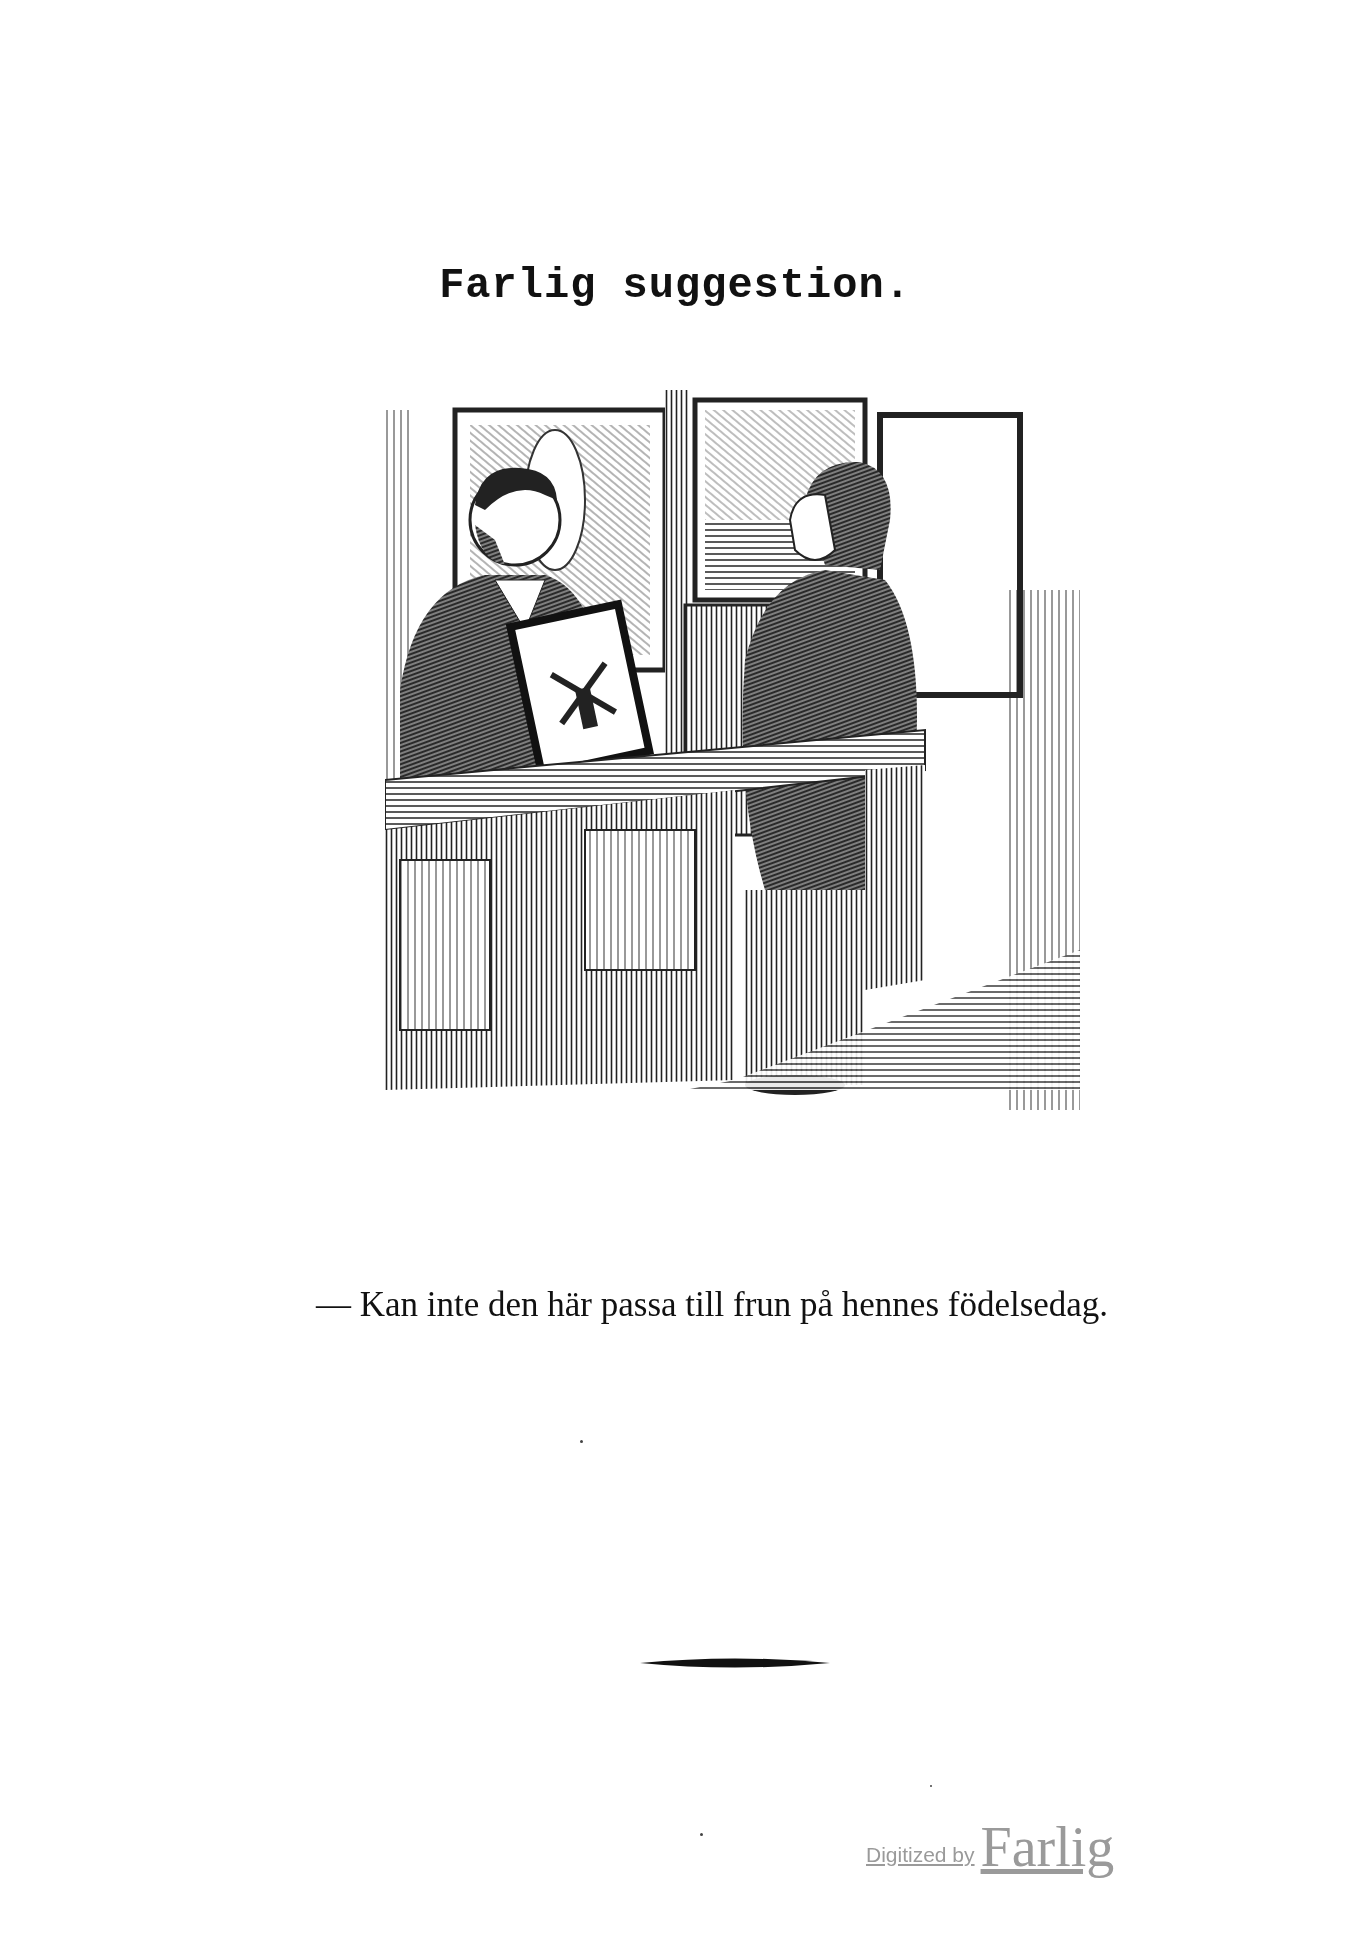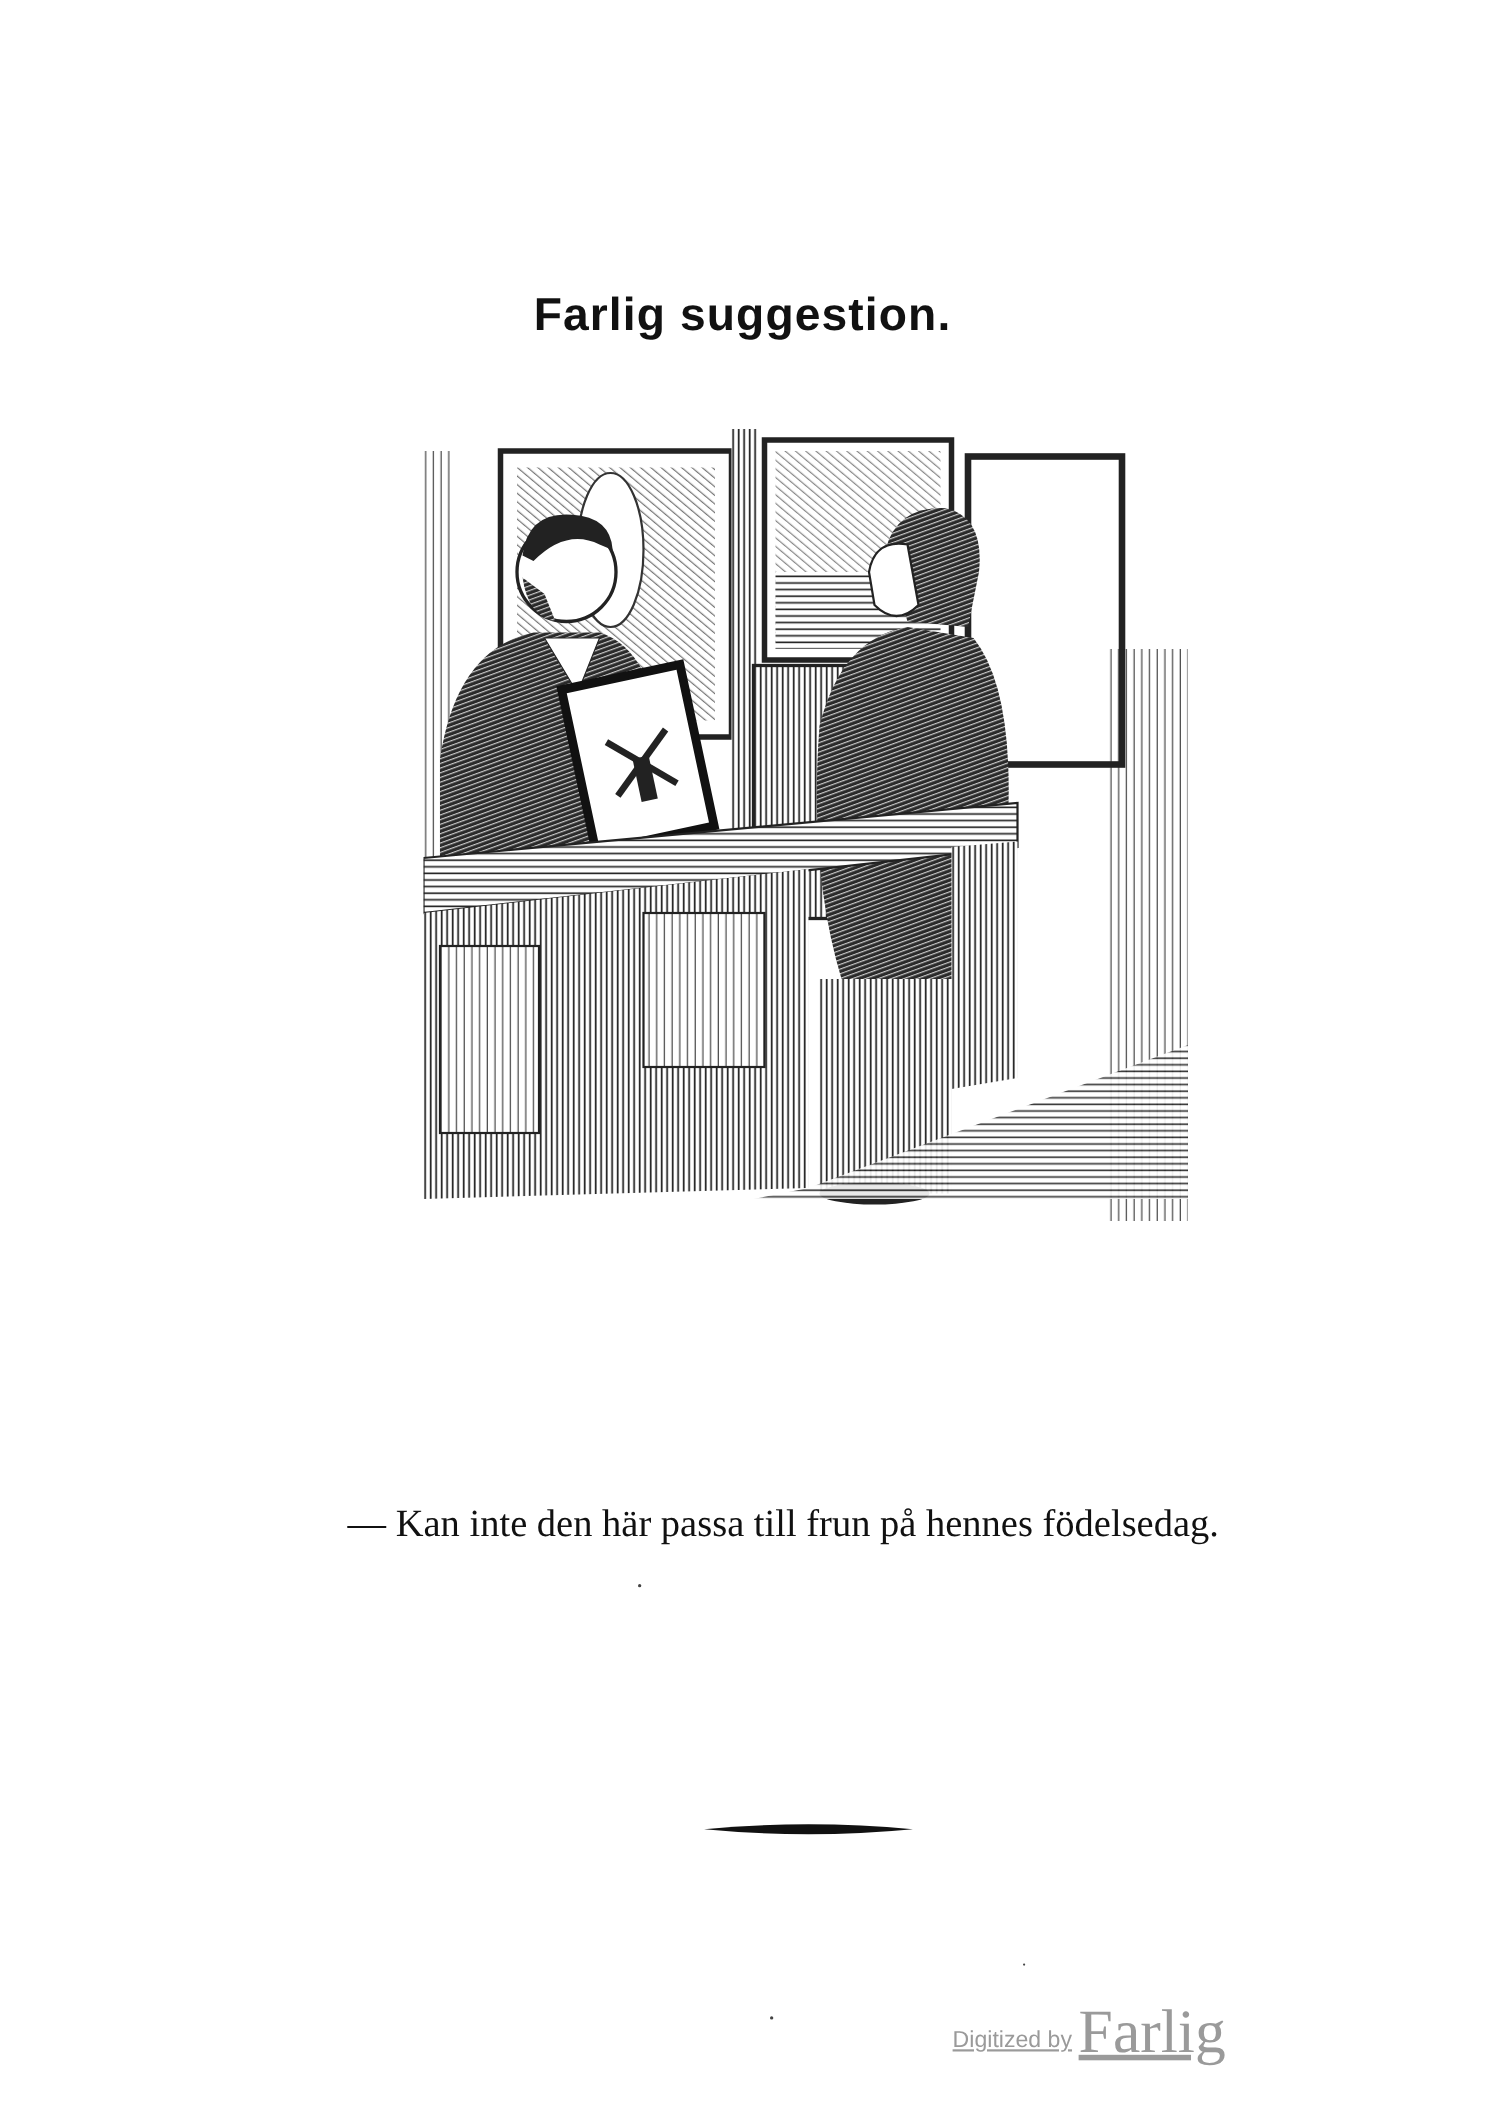--- a/index.html
+++ b/index.html
@@ -1,27 +1,27 @@
 <!DOCTYPE html>
 <html><head>
   <meta charset="utf-8">
   <style>
     html, body { margin: 0; padding: 0; background: #ffffff; }
     body { width: 1350px; height: 1934px; position: relative; overflow: hidden; }
     .title {
       position: absolute; left: 0; width: 1350px; top: 262px;
-      text-align: center; font-family: Liberation Sans, sans-serif;
+      text-align: center; font-family: Liberation Mono, monospace;
       font-weight: bold; font-size: 42px; color: #111; letter-spacing: 1px;
     }
     .illustration {
       position: absolute; left: 385px; top: 390px; width: 695px; height: 875px;
     }
     .illustration svg { width: 100%; height: 100%; display: block; }
     .text {
-      position: absolute; left: 226px; width: 1018px; top: 1362px;
+      position: absolute; left: 226px; width: 1018px; top: 1282px;
       font-family: "Liberation Serif", serif; font-size: 35px; color: #111;
       line-height: 45px; text-align: justify;
     }
     .para { margin: 0; text-indent: 90px; text-align-last: left; }
     .ornament { position: absolute; left: 640px; top: 1652px; width: 190px; height: 22px; }
     .watermark {
       position: absolute; left: 866px; top: 1815px; height: 60px;
       display: flex; align-items: flex-end; color: #9a9a9a; text-decoration: underline;
     }
     .wm-by { font-family: "Liberation Sans", sans-serif; font-size: 21px; margin-right: 6px; margin-bottom: 8px; }

